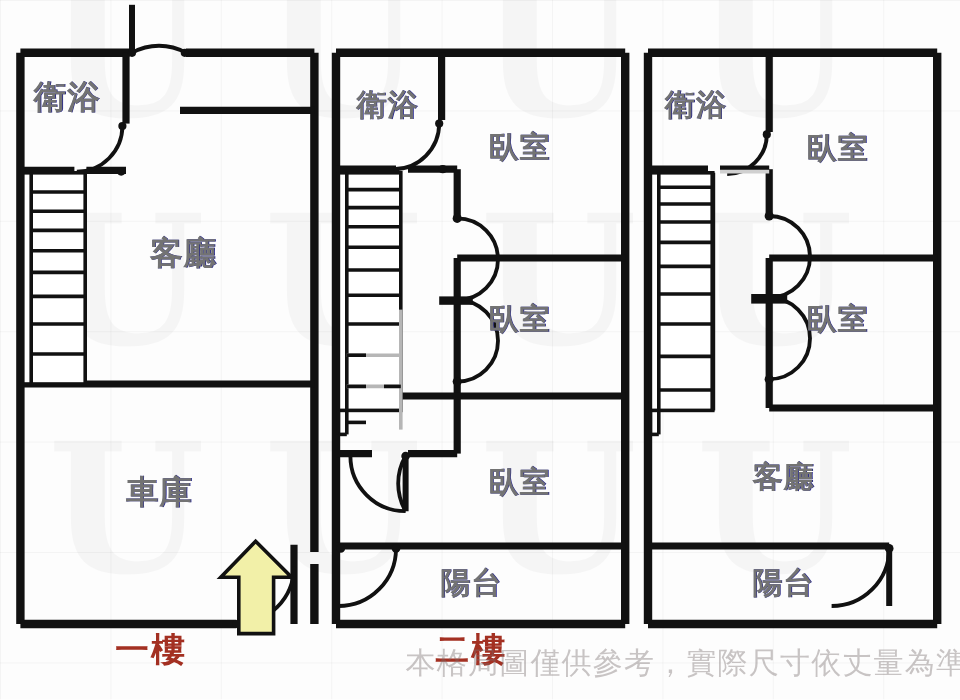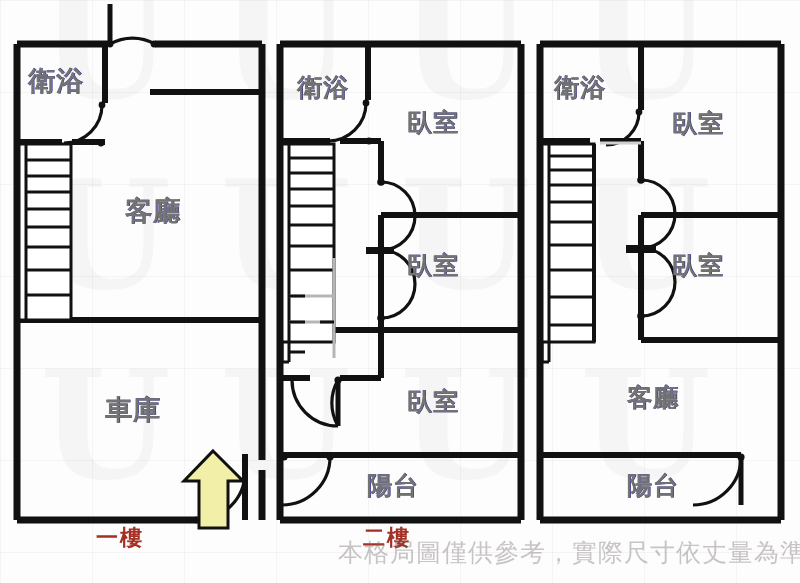--- a/index.html
+++ b/index.html
@@ -60,21 +60,21 @@
     letter-spacing: 1px;
     text-shadow: 0.5px 0 0 #1a1a8c;
     pointer-events: none;
   }
   .room-label.sz-lg { font-size: 27px; }
   .room-label.sz-md { font-size: 25px; }
   .floor-label {
     position: absolute;
     color: #a33022;
     font-weight: bold;
-    font-size: 22px;
+    font-size: 28px;
     font-family: "DejaVu Sans", "Liberation Sans", sans-serif;
     white-space: nowrap;
     letter-spacing: 2px;
     pointer-events: none;
   }
   .disclaimer {
     position: absolute;
     left: 338px;
     top: 536px;
     font-size: 25px;

